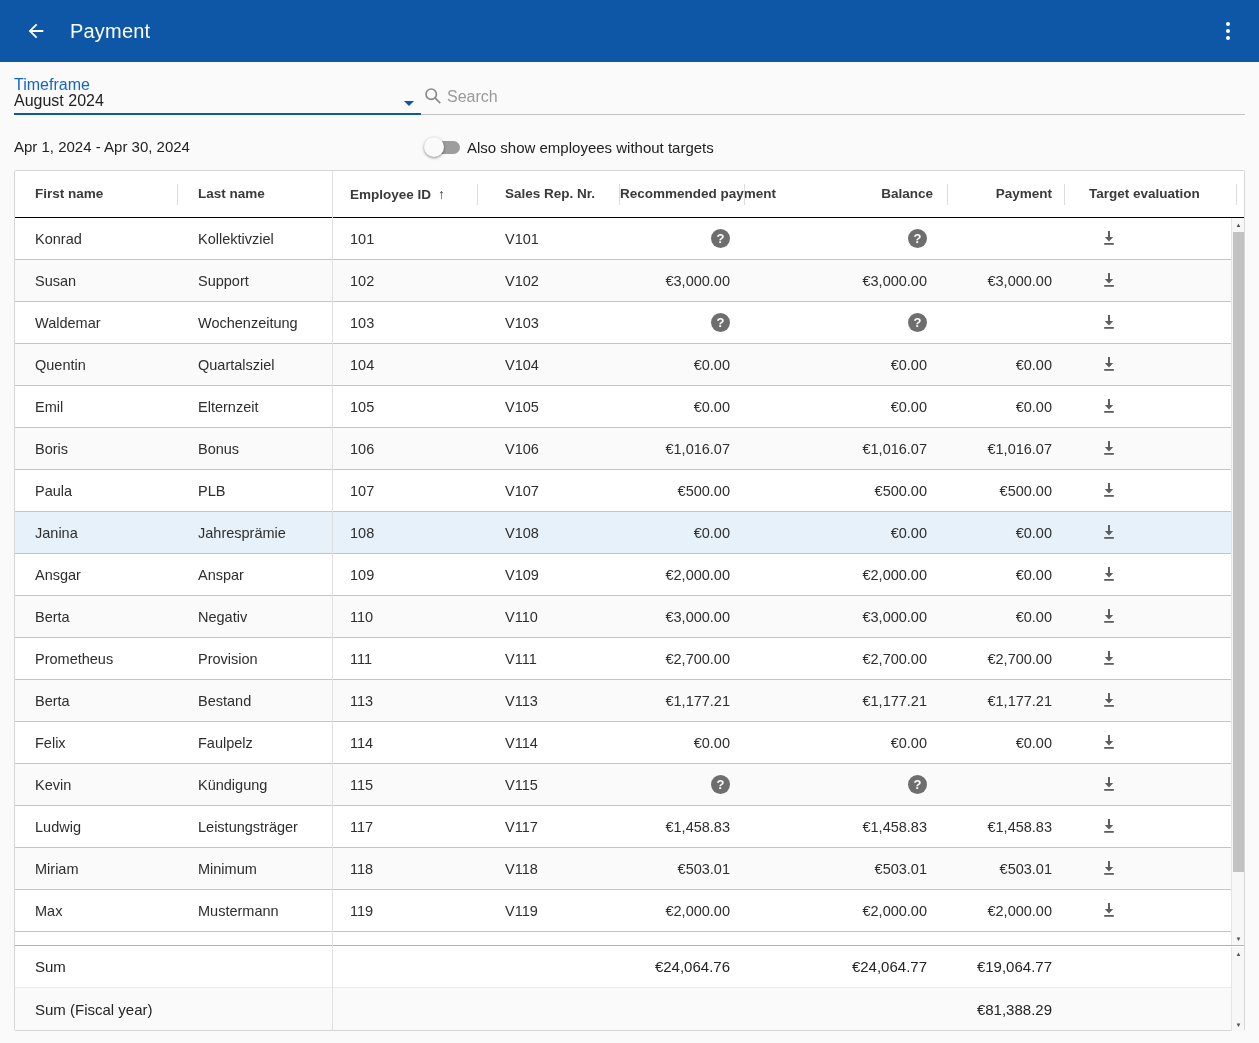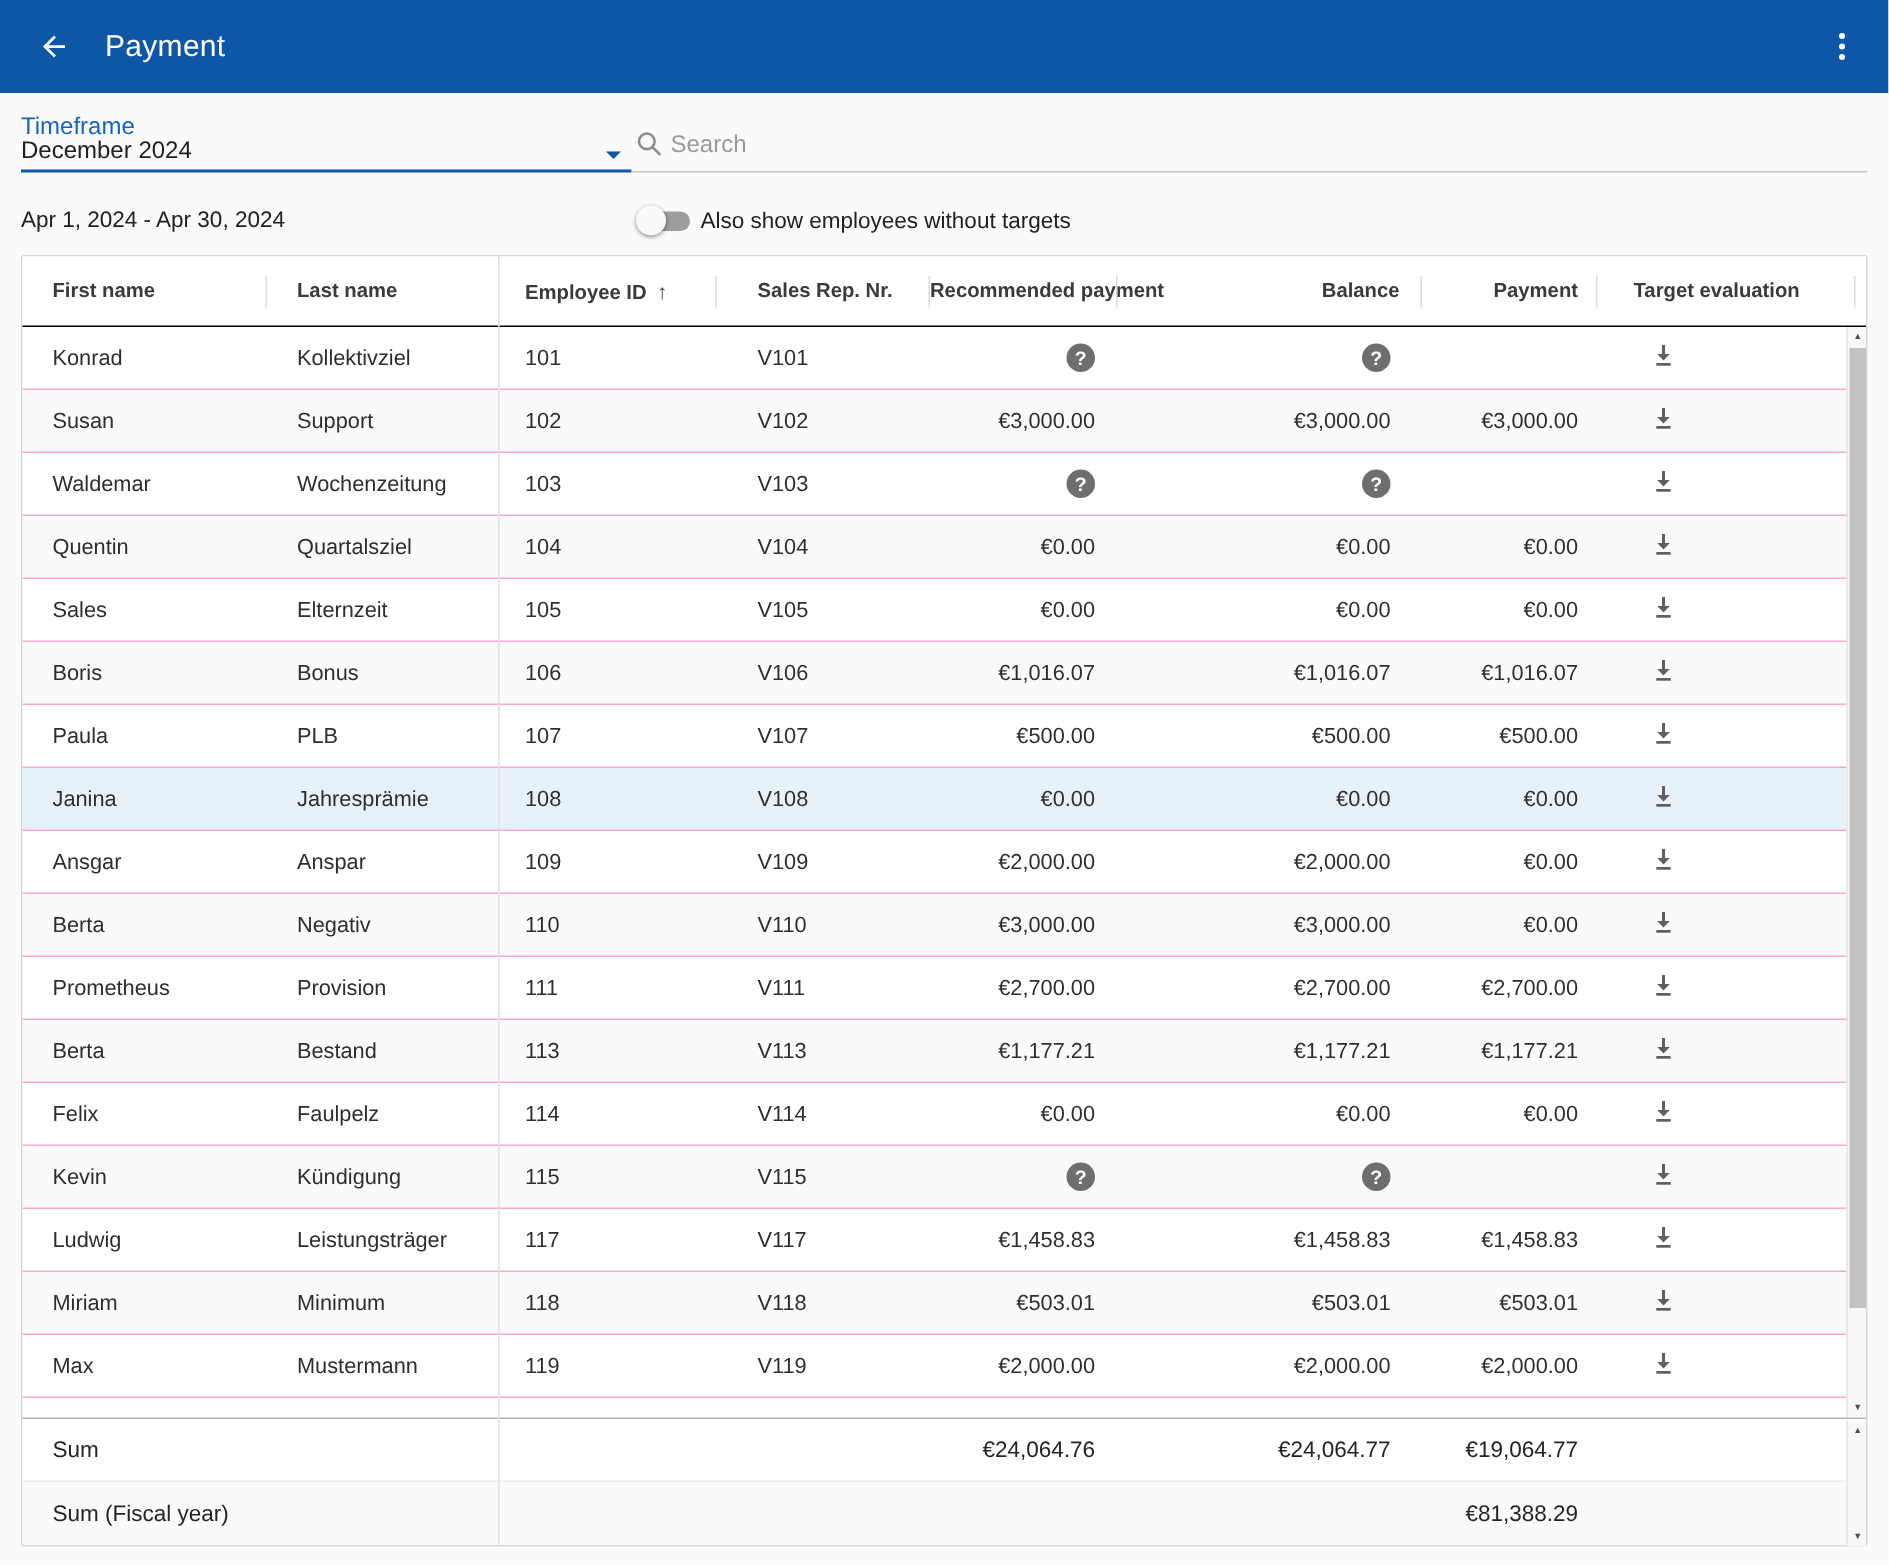--- a/index.html
+++ b/index.html
@@ -128,21 +128,21 @@
   <div class="appbar-title">Payment</div>
   <div class="spacer"></div>
   <div class="kebab">
     <span></span>
       <span></span>
       <span></span>
   </div>
 </div>
 
 <div class="tf-label">Timeframe</div>
-<div class="tf-value">December 2024</div>
+<div class="tf-value">August 2024</div>
 <div class="tf-caret"></div>
 <div class="tf-underline"></div>
 
 <div class="search-icon">
   <svg viewBox="0 0 18 18">
       <circle cx="7.2" cy="7.2" r="5.2" stroke-width="1.7"></circle>
       <line x1="11.2" y1="11.2" x2="16.2" y2="16.2" stroke-width="1.7"></line>
     </svg>
 </div>
 <input class="search-input" placeholder="Search" style="">
@@ -241,21 +241,21 @@
         <span style="display:flex;">
           <svg viewBox="0 0 16 16">
                   <path d="M7 1h2v6h3.2L8 11.4 3.8 7H7z"></path>
                   <rect x="3.2" y="13" width="9.6" height="1.8"></rect>
                 </svg>
         </span>
       </span>
     </div>
   </div>
         <div class="row grid-row">
-    <div class="td c1">Sales</div>
+    <div class="td c1">Emil</div>
     <div class="td c2">Elternzeit</div>
     <div class="td c3">105</div>
     <div class="td c4">V105</div>
     <div class="td num c5">€0.00</div>
     <div class="td num c6">€0.00</div>
     <div class="td num c7">€0.00</div>
     <div class="td c8">
       <span class="dl-btn">
         <span style="display:flex;">
           <svg viewBox="0 0 16 16">

